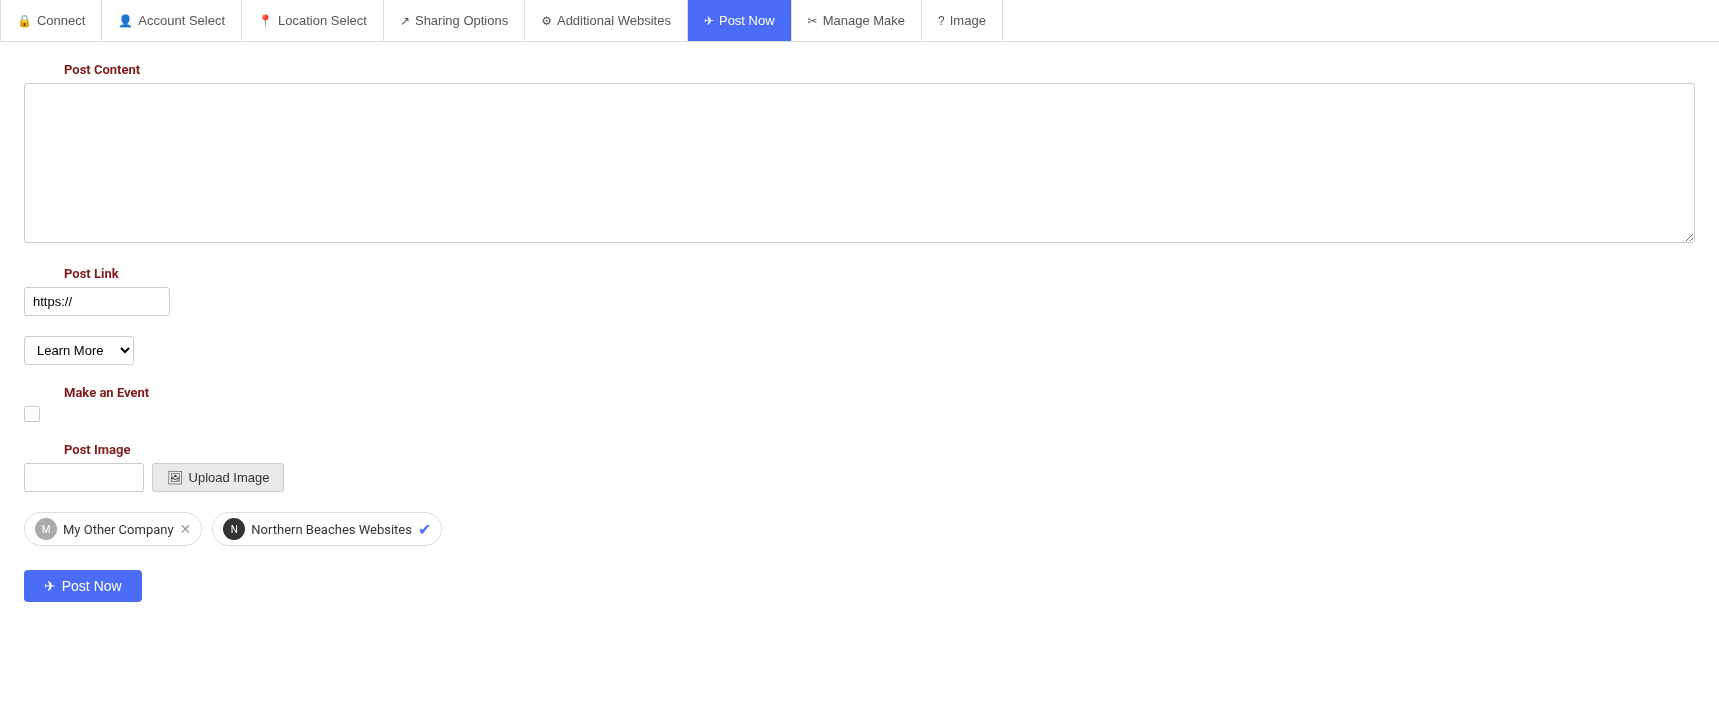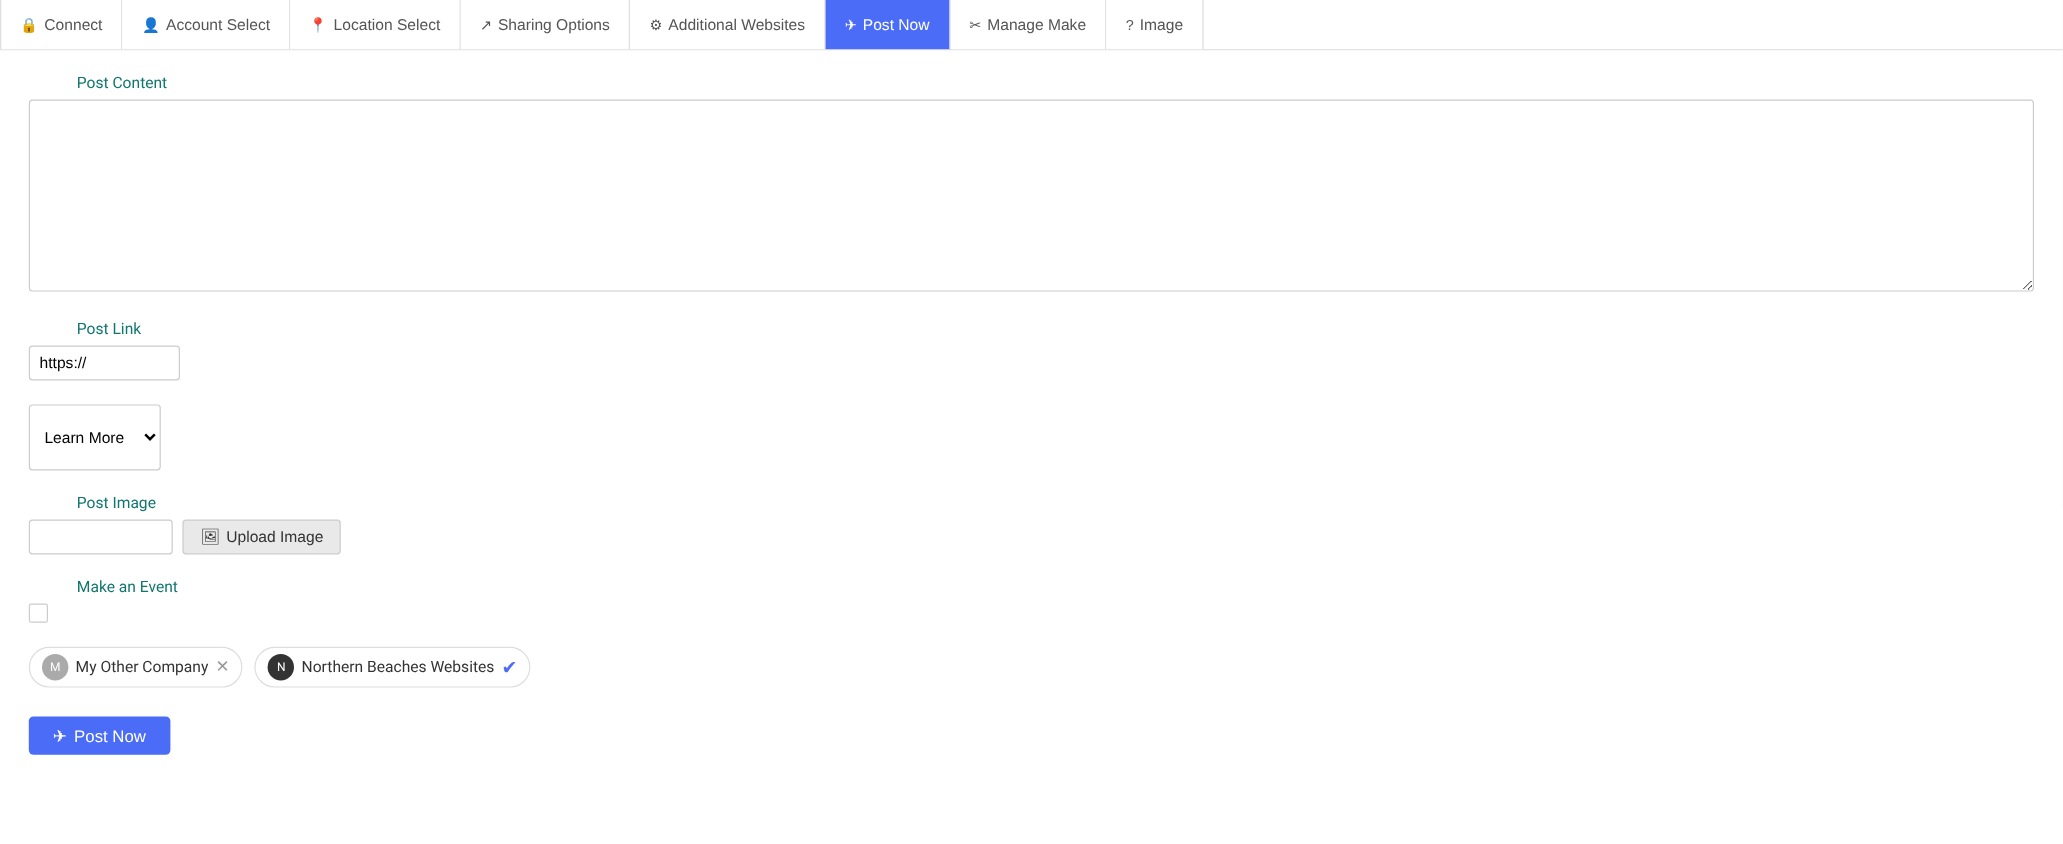--- a/index.html
+++ b/index.html
@@ -43,53 +43,53 @@
       min-height: calc(100vh - 42px);
     }
 
     
     .form-section {
       margin-bottom: 20px;
     }
     .form-label {
       display: block;
       font-size: 13px;
-      font-weight: 400;
-      color: #0f766e;
+      font-weight: 700;
+      color: #7f1d1d;
       margin-bottom: 6px;
       padding-left: 40px;
     }
 
     
     .post-content-textarea {
       width: 100%;
       height: 160px;
       border: 1px solid #ccc;
       border-radius: 3px;
       padding: 8px;
       font-size: 13px;
       resize: vertical;
       outline: none;
     }
 
     
     .post-link-input {
-      width: 126px;
+      width: 146px;
       border: 1px solid #ccc;
       border-radius: 3px;
       padding: 6px 8px;
       font-size: 13px;
       outline: none;
     }
 
     
     .post-action-select {
       border: 1px solid #ccc;
       border-radius: 3px;
-      padding: 18px 8px;
+      padding: 5px 8px;
       font-size: 13px;
       background: #fff;
       outline: none;
       cursor: pointer;
       min-width: 110px;
     }
 
     
     .post-image-row {
       display: flex;
@@ -243,34 +243,34 @@
     <label class="form-label">Post Link</label>
     <input type="text" class="post-link-input" value="https://" style="">
   </div>
 
   <div class="form-section">
     <select class="post-action-select">
     <option value="Learn More">Learn More</option><option value="Sign Up">Sign Up</option><option value="Contact Us">Contact Us</option><option value="Book Now">Book Now</option><option value="Shop Now">Shop Now</option><option value="Watch More">Watch More</option><option value="Apply Now">Apply Now</option></select>
   </div>
 
   <div class="form-section">
+    <label class="form-label">Make an Event</label>
+    <div class="make-event-row">
+      <input type="checkbox" class="event-checkbox" style="">
+    </div>
+  </div>
+
+  <div class="form-section">
     <label class="form-label">Post Image</label>
     <div class="post-image-row">
       <input type="text" class="post-image-input" style="">
       <button class="upload-image-btn">
         <span>🖼</span>
         <span>Upload Image</span>
       </button>
-    </div>
-  </div>
-
-  <div class="form-section">
-    <label class="form-label">Make an Event</label>
-    <div class="make-event-row">
-      <input type="checkbox" class="event-checkbox" style="">
     </div>
   </div>
 
   <div class="account-pills" id="account-pills-container">
   <div class="account-pill">
         <div class="pill-avatar">M</div>
         <span>My Other Company</span>
         <span class="pill-close">✕</span>
       </div>
       <div class="account-pill">

